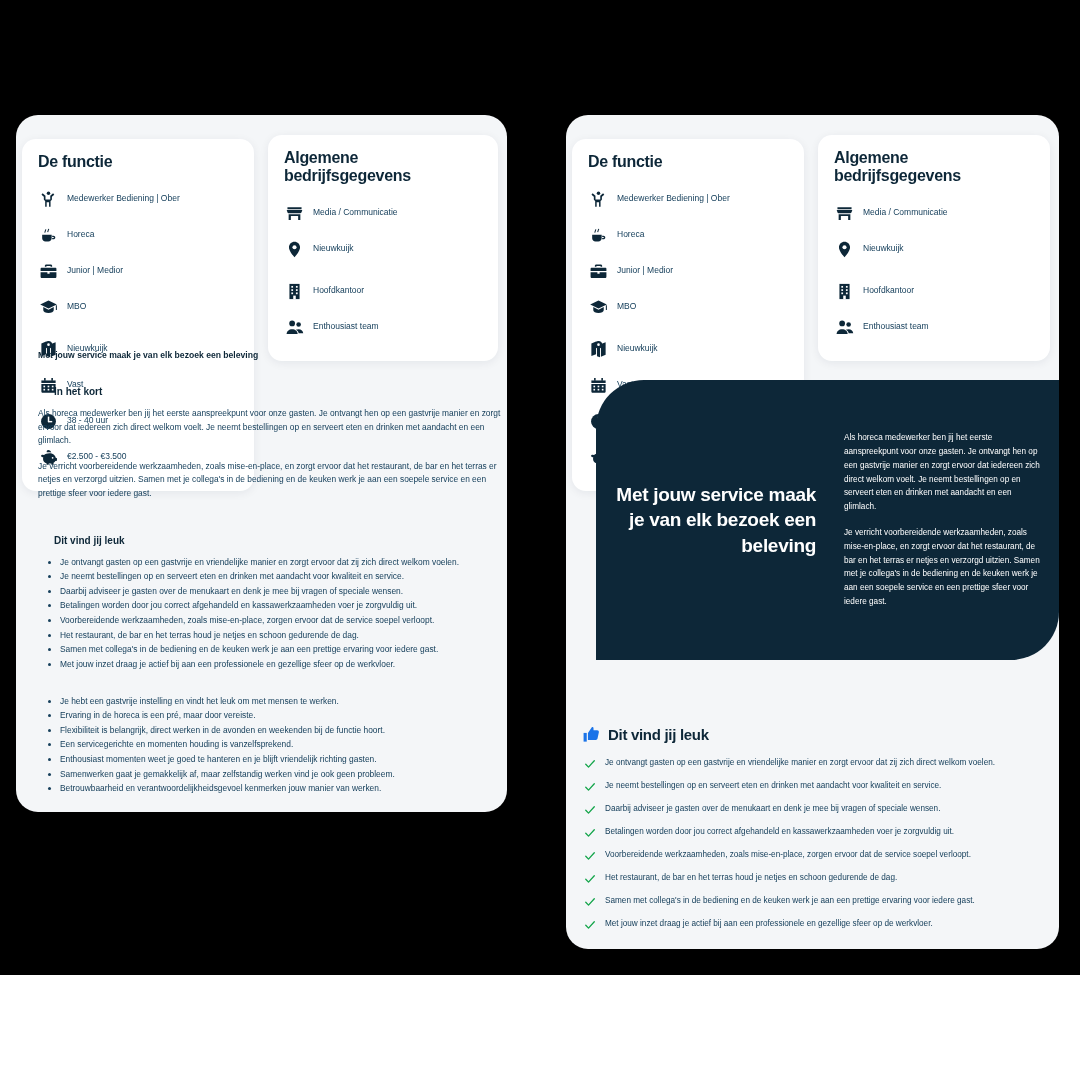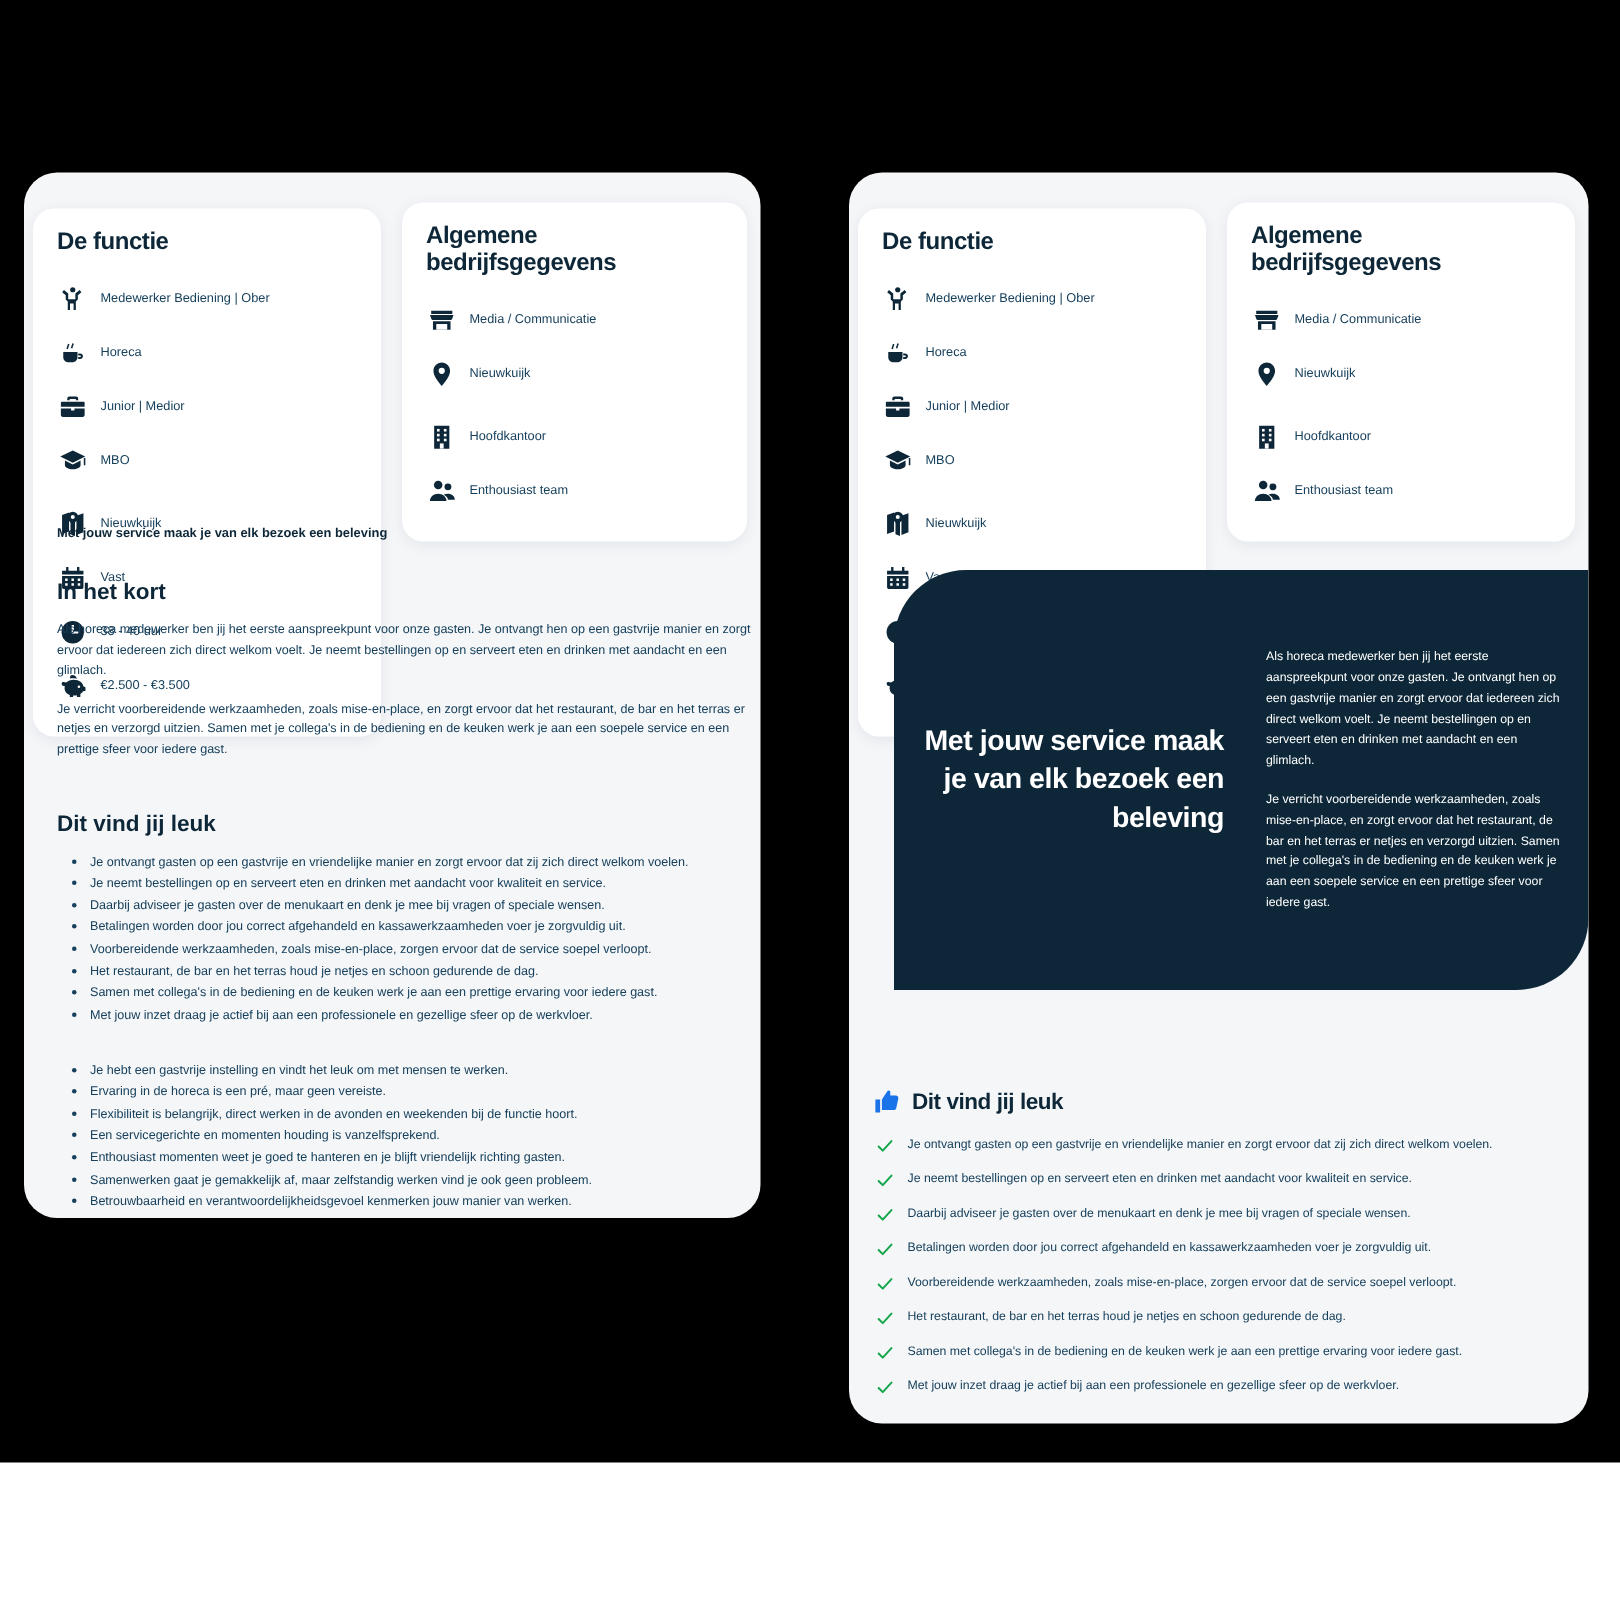--- a/index.html
+++ b/index.html
@@ -51,21 +51,21 @@
   
   #card-functie-l   { left: 6px;   top: 24px;  width: 232px; }
   #card-bedrijf-l   { left: 252px; top: 20px;  width: 230px; }
   
   #card-functie-r   { left: 6px;   top: 24px;  width: 232px; }
   #card-bedrijf-r   { left: 252px; top: 20px;  width: 232px; }
 
   
   .doc { position: absolute; left: 22px; top: 235px; width: 478px; color: #17405c; }
   .doc h2 { font-size: 8.6px; font-weight: bold; color: #0d2738; margin: 0 0 26px 0; }
-  .doc h3 { font-size: 15px; font-weight: bold; color: #0d2738; margin: 0 0 10px 0; }
+  .doc h3 { font-size: 10px; font-weight: bold; color: #0d2738; margin: 0 0 10px 16px; }
   .doc p  { font-size: 8.4px; line-height: 1.62; margin: 0 0 12px 0; max-width: 477px; }
   .doc ul { margin: 0 0 0 10px; padding-left: 12px; }
   .doc li { font-size: 8.4px; line-height: 1.62; margin-bottom: 1px; }
   .sec-gap { height: 22px; }
 
   
   .hero {
     position: absolute; left: 30px; top: 265px; width: 463px; height: 280px;
     background: #0d2738;
     border-radius: 48px 0 48px 0;
@@ -272,21 +272,21 @@
           <li>Daarbij adviseer je gasten over de menukaart en denk je mee bij vragen of speciale wensen.</li>
           <li>Betalingen worden door jou correct afgehandeld en kassawerkzaamheden voer je zorgvuldig uit.</li>
           <li>Voorbereidende werkzaamheden, zoals mise-en-place, zorgen ervoor dat de service soepel verloopt.</li>
           <li>Het restaurant, de bar en het terras houd je netjes en schoon gedurende de dag.</li>
           <li>Samen met collega's in de bediening en de keuken werk je aan een prettige ervaring voor iedere gast.</li>
           <li>Met jouw inzet draag je actief bij aan een professionele en gezellige sfeer op de werkvloer.</li>
         </ul>
       <div class="sec-gap"></div>
       <ul>
           <li>Je hebt een gastvrije instelling en vindt het leuk om met mensen te werken.</li>
-          <li>Ervaring in de horeca is een pré, maar geen vereiste.</li>
+          <li>Ervaring in de horeca is een pré, maar door vereiste.</li>
           <li>Flexibiliteit is belangrijk, direct werken in de avonden en weekenden bij de functie hoort.</li>
           <li>Een servicegerichte en momenten houding is vanzelfsprekend.</li>
           <li>Enthousiast momenten weet je goed te hanteren en je blijft vriendelijk richting gasten.</li>
           <li>Samenwerken gaat je gemakkelijk af, maar zelfstandig werken vind je ook geen probleem.</li>
           <li>Betrouwbaarheid en verantwoordelijkheidsgevoel kenmerken jouw manier van werken.</li>
         </ul>
     </div>
   </div>
 
   <div class="panel" id="panel-right">

